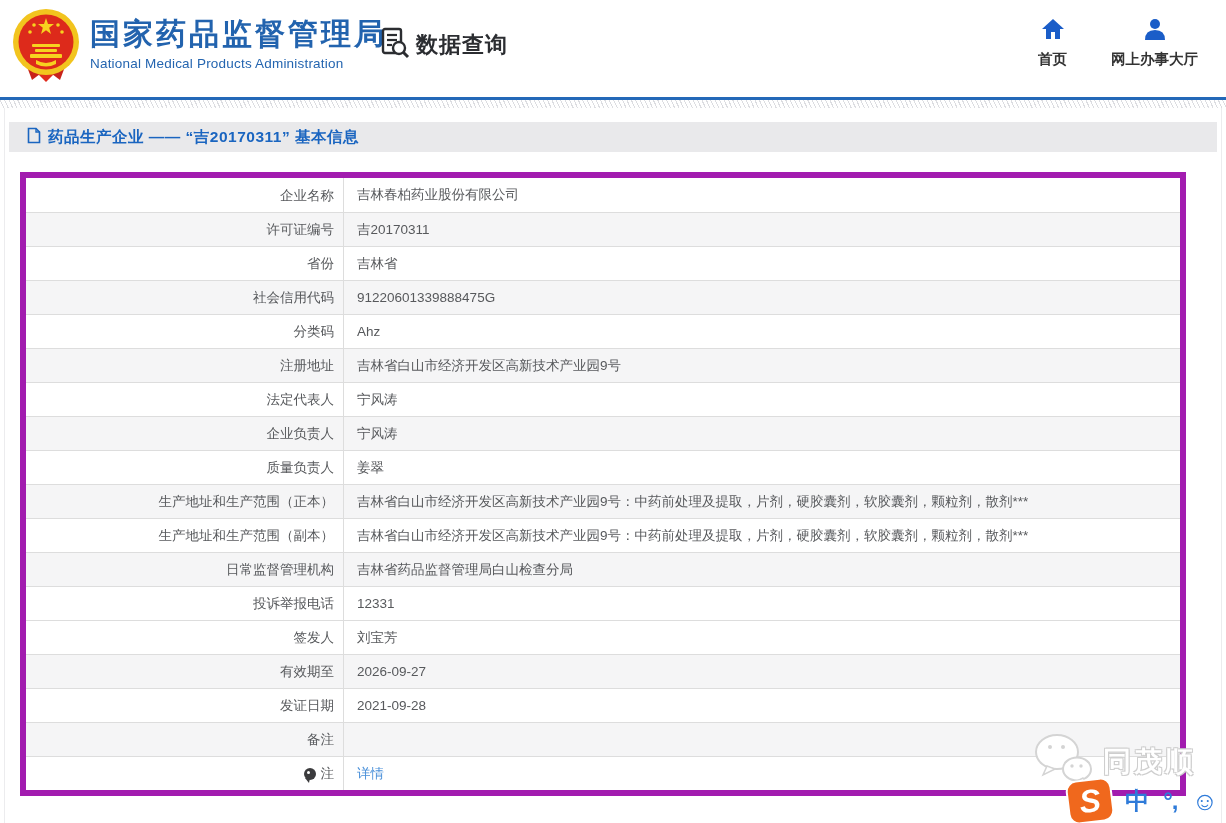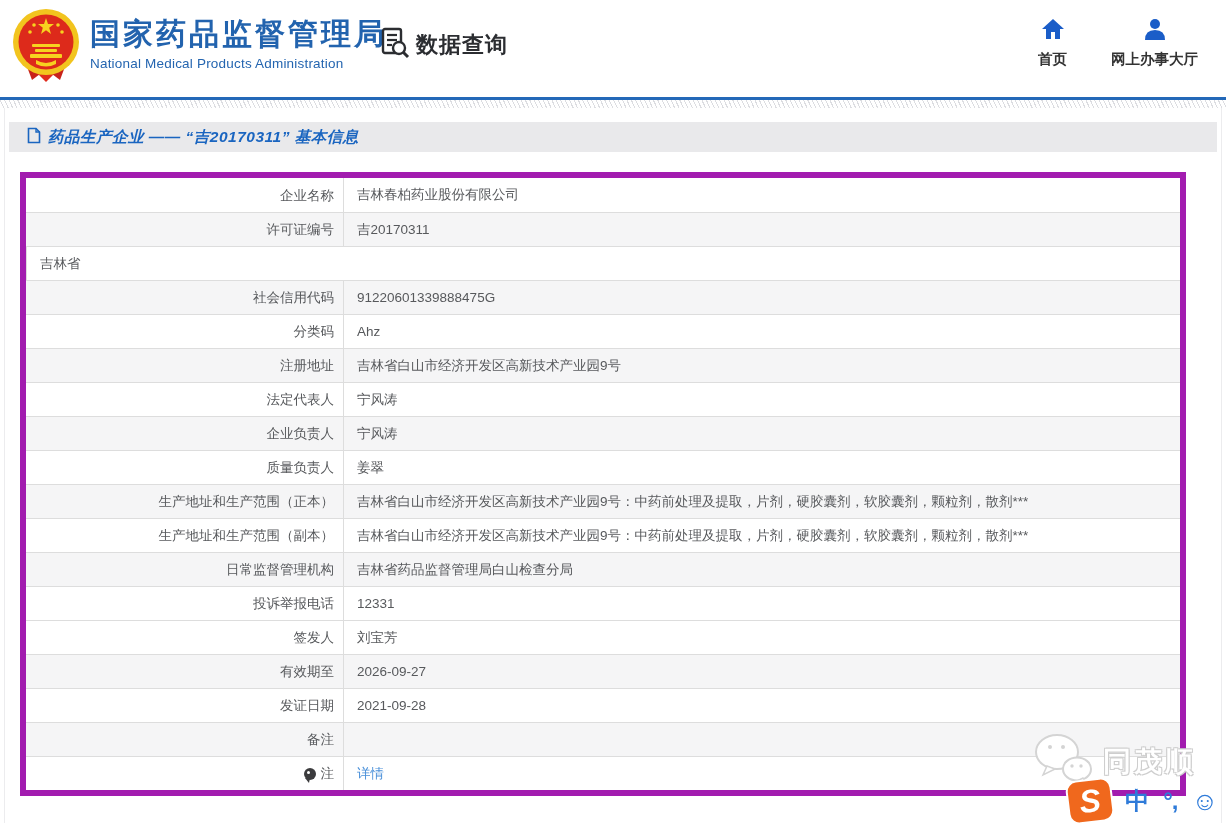--- a/index.html
+++ b/index.html
@@ -21,21 +21,21 @@
 
   
   .blue-line { width: 100%; height: 3px; background: #2368b8; }
   .hatch-band { width: 100%; height: 8px;
      background: repeating-linear-gradient(65deg, #ffffff 0px, #ffffff 3px, #dcdde1 3px, #dcdde1 4px); }
 
   
   .wrapper { position: relative; margin: 0 4px; width: 1218px; height: 715px;
      border-left: 1px solid #ececee; border-right: 1px solid #ececee; background: #fff; padding-top: 14px; }
   .heading-bar { margin: 0 4px; height: 30px; background: #e9e9eb; display: flex; align-items: center; padding-left: 18px; gap: 7px; }
-  .heading-title { font-size: 15.5px; font-weight: bold; color: #1a65c0; letter-spacing: 0.5px; font-style: italic; }
+  .heading-title { font-size: 15.5px; font-weight: bold; color: #1a65c0; letter-spacing: 0.5px; }
 
   
   .info-table { margin: 20px 0 0 15px; width: 1166px; border: 6px solid #a21caf; background: #fff; }
   .trow { display: flex; height: 34px; line-height: 33px; font-size: 13.5px; color: #57595c; }
   .trow + .trow { border-top: 1px solid #ddd; }
   .trow.zebra { background: #f5f5f6; }
   .tlabel { width: 317px; text-align: right; padding-right: 9px; flex: 0 0 auto;
             display: flex; justify-content: flex-end; align-items: center; gap: 3px; }
   .tvalue { flex: 1; border-left: 1px solid #ddd; padding-left: 13px; white-space: nowrap; overflow: hidden; }
   .tvalue a { color: #4a90d9; text-decoration: none; margin-top: 8px; }
@@ -145,20 +145,23 @@
           </div>
           <div class="tvalue">吉林春柏药业股份有限公司</div>
         </div>
         <div class="trow zebra">
           <div class="tlabel">
             <span>许可证编号</span>
           </div>
           <div class="tvalue">吉20170311</div>
         </div>
         <div class="trow">
+          <div class="tlabel">
+            <span>省份</span>
+          </div>
           <div class="tvalue">吉林省</div>
         </div>
         <div class="trow zebra">
           <div class="tlabel">
             <span>社会信用代码</span>
           </div>
           <div class="tvalue">91220601339888475G</div>
         </div>
         <div class="trow">
           <div class="tlabel">

